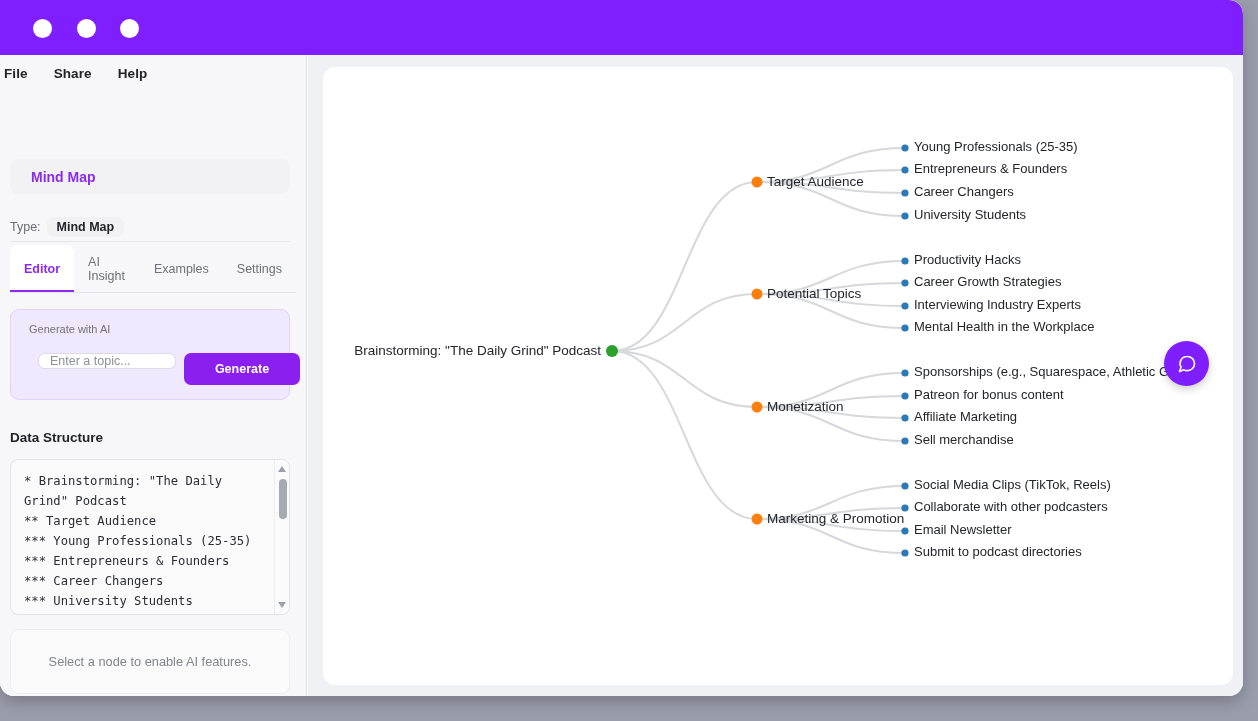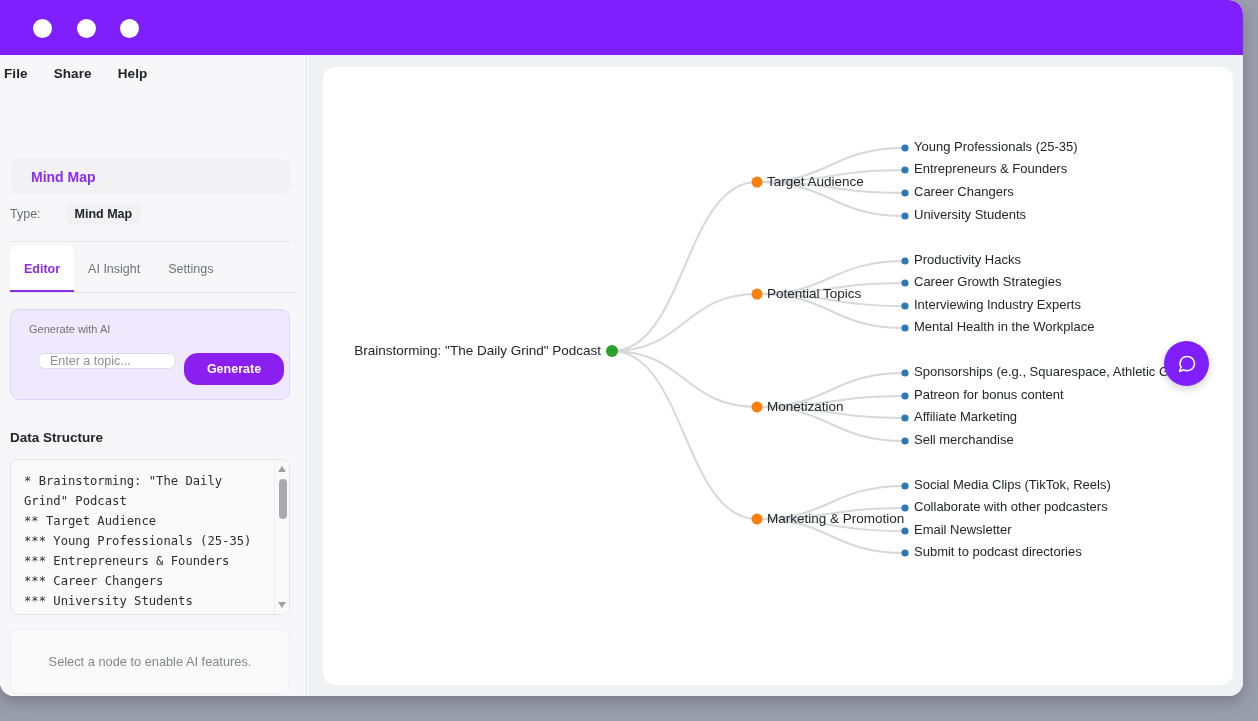--- a/index.html
+++ b/index.html
@@ -69,22 +69,22 @@
     background: #f2f2f5;
     border-radius: 8px;
     display: flex; align-items: center;
     padding-left: 21px;
   }
   #doc-title {
     font-size: 14px; font-weight: bold;
     color: #8b2bf0;
   }
   #type-row {
-    position: absolute; left: 10px; top: 149px;
-    display: flex; align-items: center; gap: 24px;
+    position: absolute; left: 10px; top: 162px;
+    display: flex; align-items: center; gap: 6px;
   }
   #type-label { font-size: 12.5px; color: #6b6d75; }
   #type-value {
     font-size: 12.5px; font-weight: bold; color: #22242a;
     background: #f1f1f4;
     border-radius: 7px;
     padding: 3px 10px;
   }
   #sidebar-divider {
     position: absolute; left: 10px; top: 186px;
@@ -139,24 +139,24 @@
     background: #ffffff;
     font-size: 12.5px;
     color: #24262c;
     padding: 0 11px;
     font-family: "Liberation Sans", sans-serif;
     outline: none;
   }
   #topic-input::placeholder { color: #8e9098; }
   #generate-button {
     position: absolute; left: 173px; top: 43px;
-    width: 100px; height: 32px;
+    width: 116px; height: 32px;
     background: #8b1ff0;
     color: #ffffff;
-    border: none; border-radius: 14px;
+    border: none; border-radius: 7px;
     font-size: 12.5px; font-weight: bold;
     font-family: "Liberation Sans", sans-serif;
     cursor: pointer;
   }
   
   #ds-title {
     position: absolute; left: 10px; top: 375px;
     font-size: 13.5px; font-weight: bold; color: #22242a;
   }
   #update-button {
@@ -274,20 +274,21 @@
       <div id="type-row">
         <span id="type-label">Type:</span>
         <span id="type-value">Mind Map</span>
       </div>
 
       <div id="sidebar-divider"></div>
 
       <div id="tabs">
         <div class="tab active">Editor</div>
         <div class="tab">AI Insight</div>
+        <div class="tab">Examples</div>
         <div class="tab">Settings</div>
       </div>
       <div id="tabs-underline"></div>
 
       <div id="ai-panel">
         <span id="ai-panel-title">Generate with AI</span>
         <input id="topic-input" type="text" placeholder="Enter a topic..." style="">
         <button id="generate-button">Generate</button>
       </div>
 

